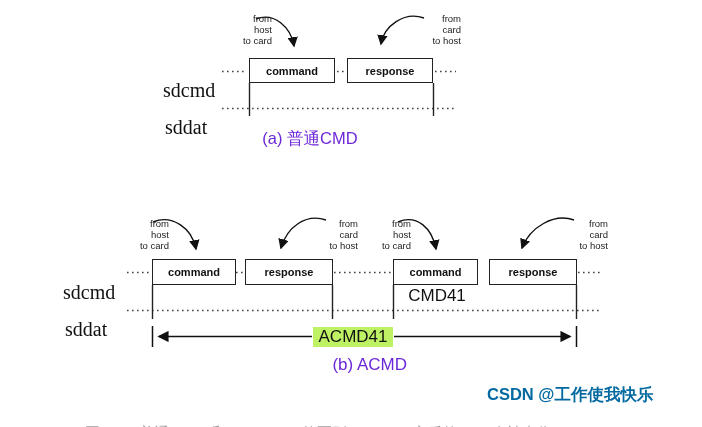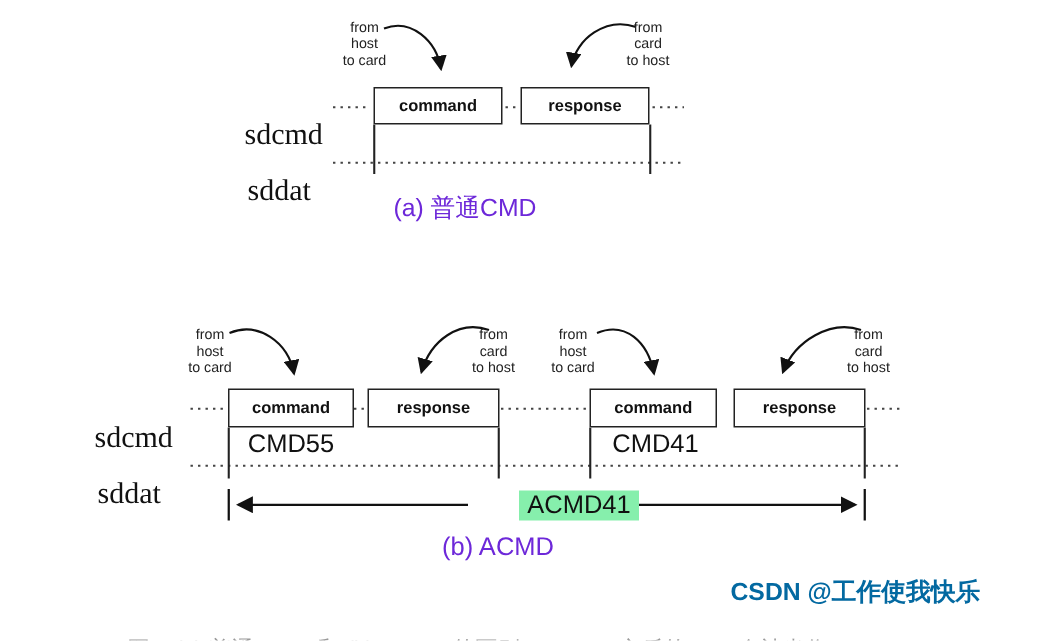--- a/index.html
+++ b/index.html
@@ -12,33 +12,33 @@
   .serif-label{
     font-family:"Liberation Serif", serif;font-size:20px;color:#111;
     letter-spacing:0px;white-space:nowrap;margin-top:20px;
   }
   .frame{
     position:absolute;box-sizing:border-box;border:1.4px solid #222;background:#fff;
     display:flex;align-items:center;justify-content:center;
     font-weight:bold;font-size:11px;color:#111;
   }
   .ann{
-    position:absolute;width:58px;text-align:center;
+    position:absolute;width:58px;text-align:right;
     font-size:9.5px;line-height:11px;color:#222;white-space:nowrap;
   }
   .cmdnum{
     position:absolute;width:90px;text-align:center;
     font-size:17px;color:#111;white-space:nowrap;
   }
   .subcap{
     position:absolute;text-align:center;font-size:16.5px;color:#6d28d9;white-space:nowrap;
   }
   .spanlab{
     position:absolute;text-align:center;font-size:17px;color:#111;
-    background:#86efac;white-space:nowrap;margin-left:33px;
+    background:#bef264;white-space:nowrap;
   }
   .caption{
     position:absolute;left:85px;top:399px;font-size:15px;color:#9a9a9a;white-space:nowrap;margin-top:25px;
   }
   .watermark{
     position:absolute;left:487px;top:384px;font-size:16.5px;color:#0369a1;white-space:nowrap;font-weight:bold;
   }
 </style>
 </head>
 <body>
@@ -136,22 +136,21 @@
   </div>
 
   <div class="abs serif-label" style="left:63px;top:61px;">sdcmd</div>
   <div class="abs serif-label" style="left:65px;top:98px;">sddat</div>
 
   <div class="frame" style="left:152px;top:59px;width:84px;height:26px;">command</div>
   <div class="frame" style="left:245px;top:59px;width:88px;height:26px;">response</div>
   <div class="frame" style="left:393px;top:59px;width:85px;height:26px;">command</div>
   <div class="frame" style="left:489px;top:59px;width:88px;height:26px;">response</div>
 
-  <div class="cmdnum" style="left:149px;top:86px;">CMD55</div>
   <div class="cmdnum" style="left:392px;top:86px;">CMD41</div>
 
   <div class="spanlab" style="left:313px;top:127px;width:80px;">ACMD41</div>
 
-  <div class="subcap" style="left:257px;top:155px;width:150px;font-size:17px;">(b) ACMD</div>
+  <div class="subcap" style="left:257px;top:155px;width:150px;font-size:17px;text-align:right;">(b) ACMD</div>
 </div>
 
 <div class="caption">图7: (a) 普通 CMD 和 (b) ACMD 的区别。CMD55之后的CMD会被当作ACMD</div>
 <div class="watermark">CSDN @工作使我快乐</div>
 
 </body></html>

